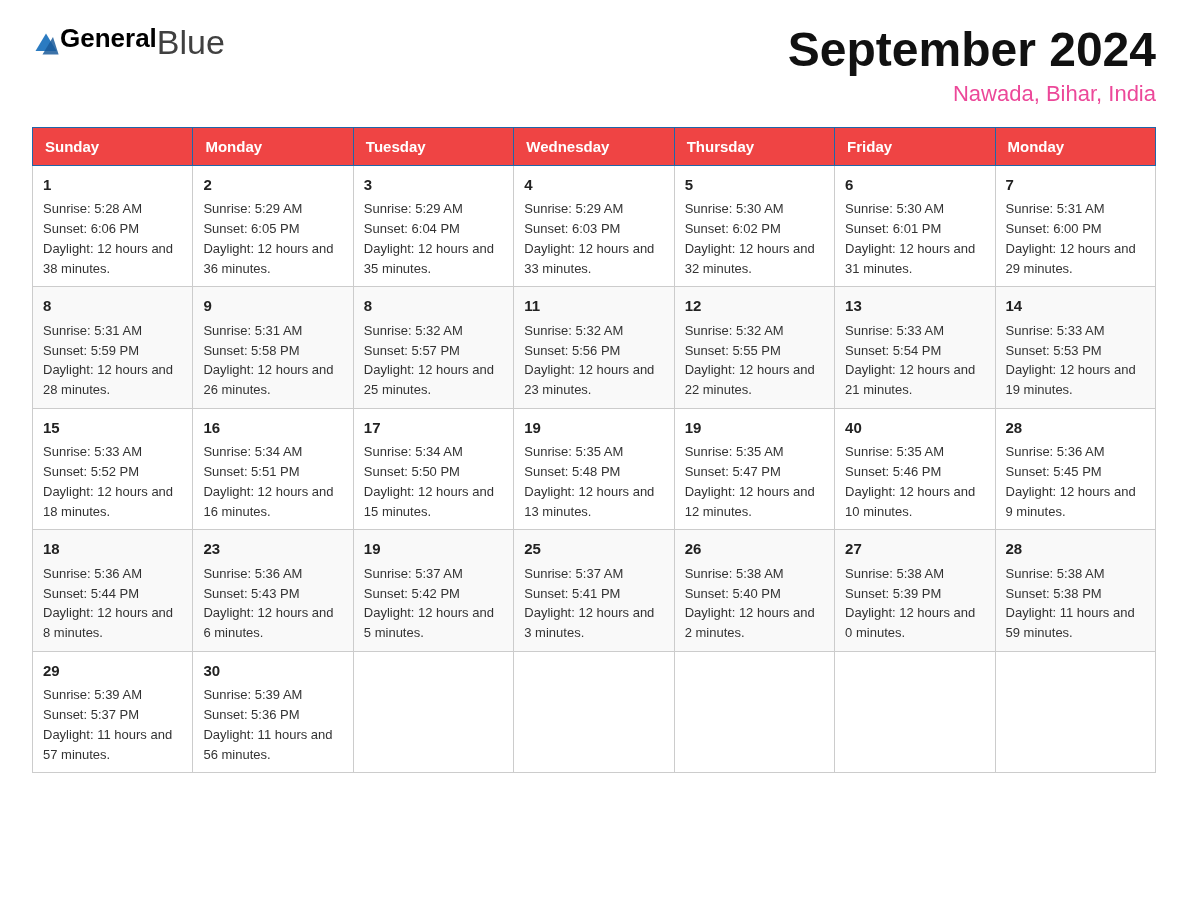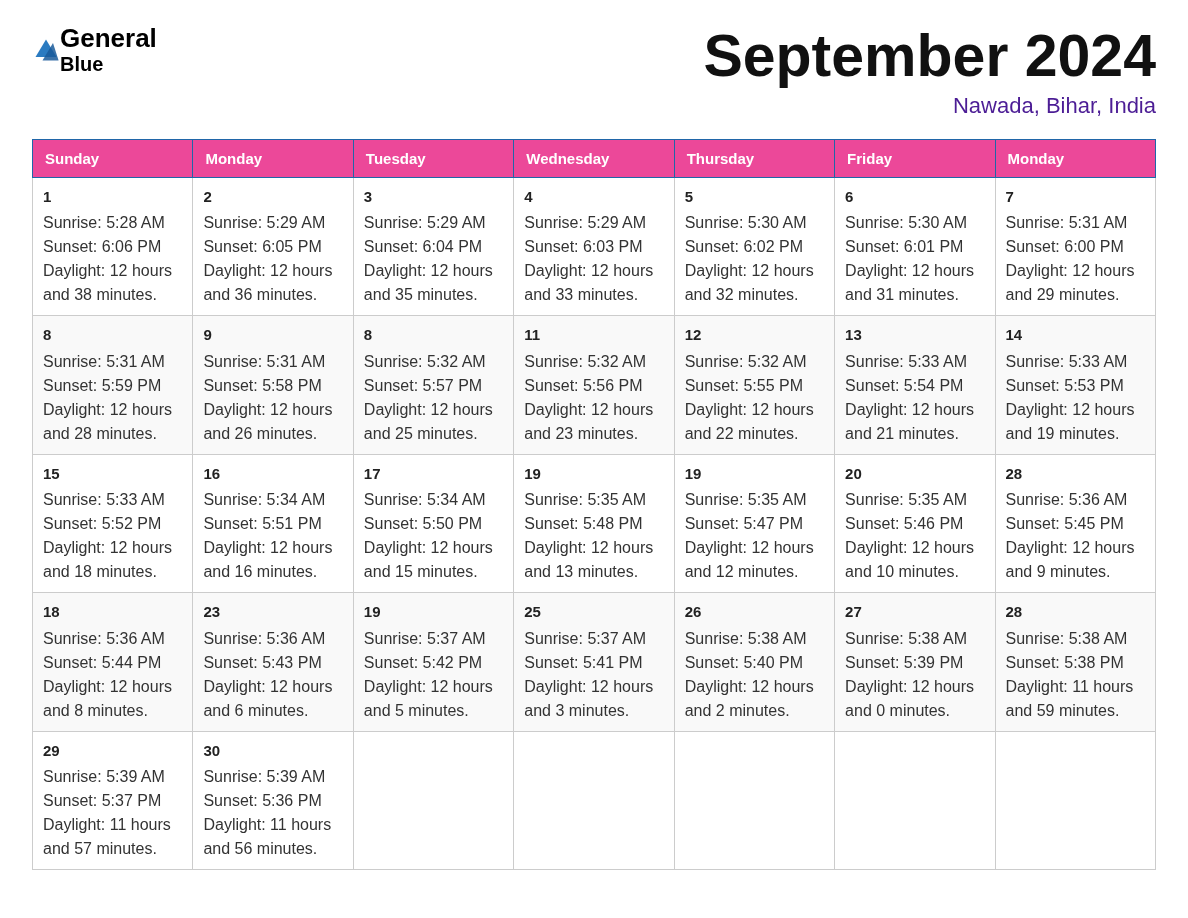--- a/index.html
+++ b/index.html
@@ -19,67 +19,67 @@
     }
 
     .logo {
       display: flex;
       align-items: center;
       gap: 0;
     }
 
     .logo-text {
       display: flex;
-      flex-direction: column;
+      flex-direction: row;
       line-height: 1.1;
     }
 
     .logo-general {
       font-size: 26px;
       font-weight: bold;
       color: #000000;
     }
 
     .logo-blue {
-      font-size: 20px;
-      font-weight: bold;
-      color: #000000;
+      font-size: 34px;
+      font-weight: normal;
+      color: #404040;
     }
 
     .logo-icon {
       width: 28px;
       height: 28px;
       margin-top: 2px;
     }
 
     .title-area {
       text-align: right;
     }
 
     .month-title {
-      font-size: 59px;
+      font-size: 48px;
       font-weight: bold;
       color: #111;
       line-height: 1.1;
     }
 
     .location {
       font-size: 22px;
-      color: #4c1d95;
+      color: #ec4899;
       margin-top: 4px;
     }
 
     .calendar-table {
       width: 100%;
       border-collapse: collapse;
       border: 1px solid #aaa;
     }
 
     .calendar-table th {
-      background-color: #ec4899;
+      background-color: #ef4444;
       color: #ffffff;
       font-size: 15px;
       font-weight: bold;
       padding: 10px 12px;
       text-align: left;
       border: 1px solid #2066a8;
     }
 
     .calendar-table td {
       vertical-align: top;
@@ -93,21 +93,21 @@
     }
 
     .day-number {
       font-size: 15px;
       font-weight: bold;
       display: block;
       margin-bottom: 3px;
     }
 
     .day-info {
-      font-size: 16px;
+      font-size: 13px;
       color: #333;
       line-height: 1.5;
       margin-top: 27px;
     }
 
     .empty-cell {
       background: #fff;
     }
 
     tr:nth-child(even) td {
@@ -225,21 +225,21 @@
       </td>
         <td>
         <span class="day-number">19</span>
         <span class="day-info">Sunrise: 5:35 AM<br>Sunset: 5:48 PM<br>Daylight: 12 hours and 13 minutes.</span>
       </td>
         <td>
         <span class="day-number">19</span>
         <span class="day-info">Sunrise: 5:35 AM<br>Sunset: 5:47 PM<br>Daylight: 12 hours and 12 minutes.</span>
       </td>
         <td>
-        <span class="day-number">20</span>
+        <span class="day-number">40</span>
         <span class="day-info">Sunrise: 5:35 AM<br>Sunset: 5:46 PM<br>Daylight: 12 hours and 10 minutes.</span>
       </td>
         <td>
         <span class="day-number">28</span>
         <span class="day-info">Sunrise: 5:36 AM<br>Sunset: 5:45 PM<br>Daylight: 12 hours and 9 minutes.</span>
       </td>
       </tr>
       <tr>
         <td>
         <span class="day-number">18</span>

